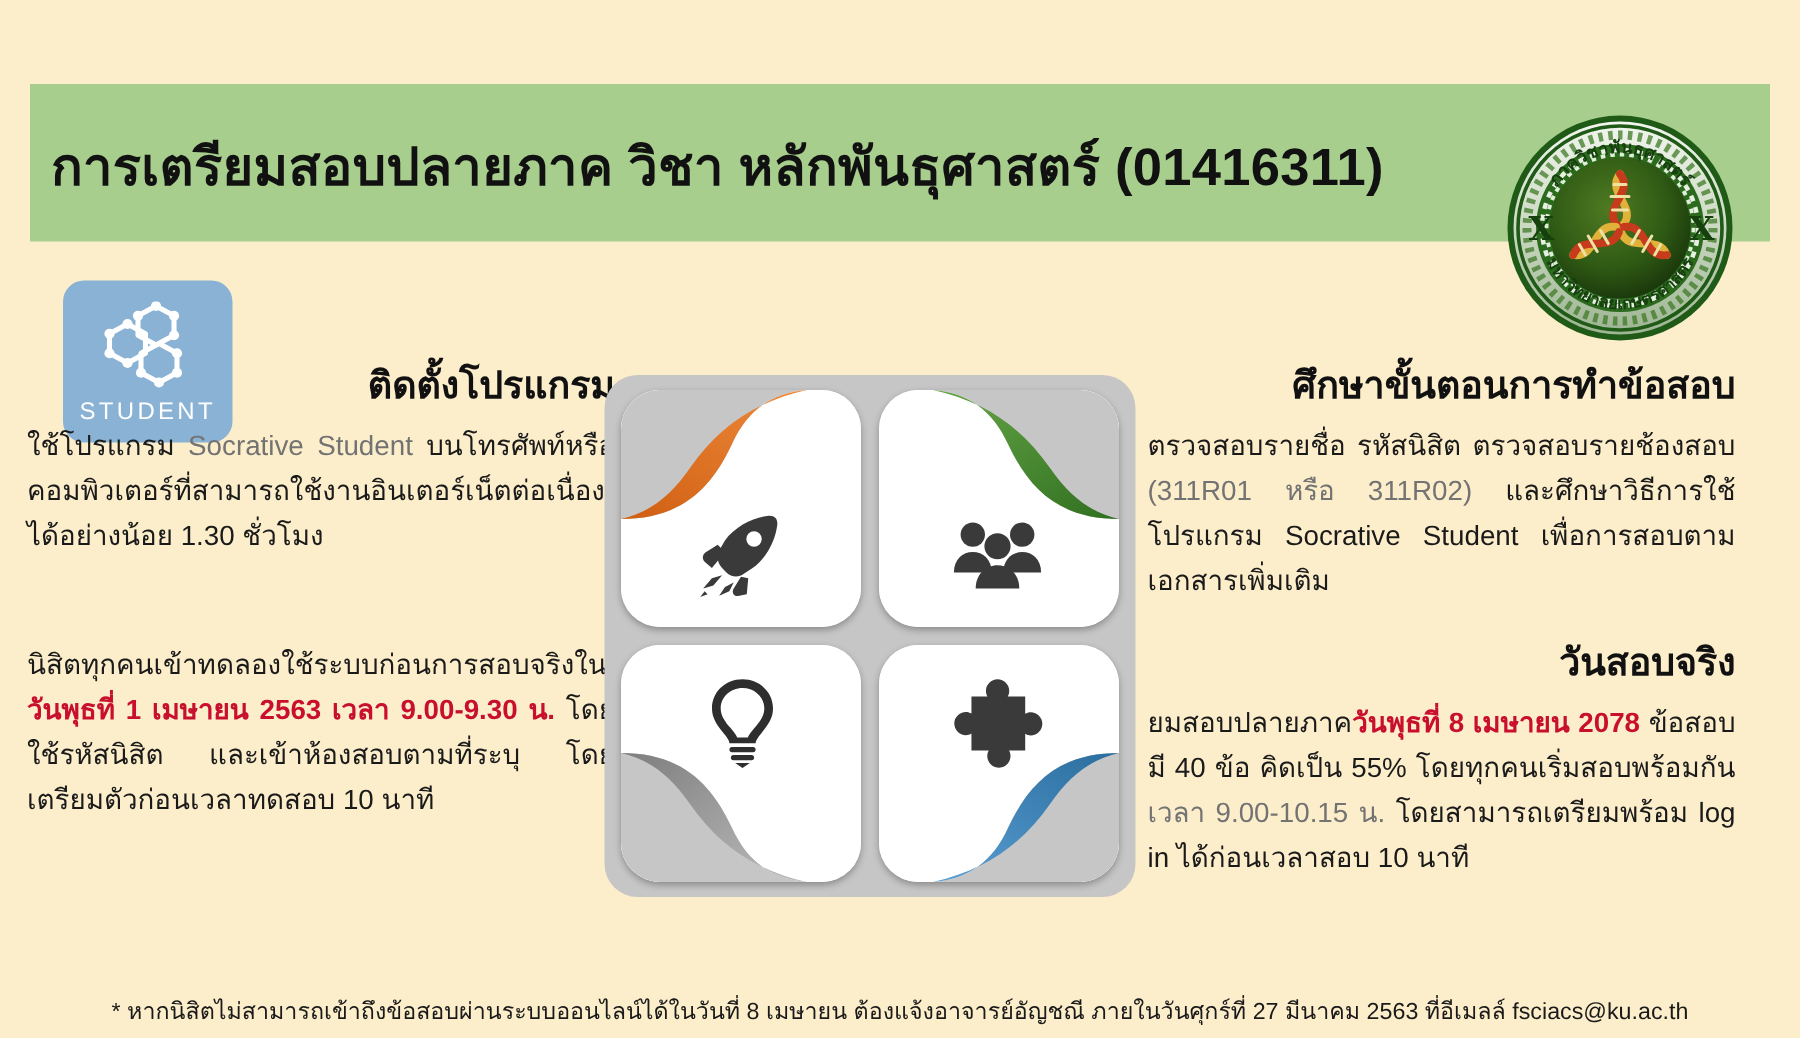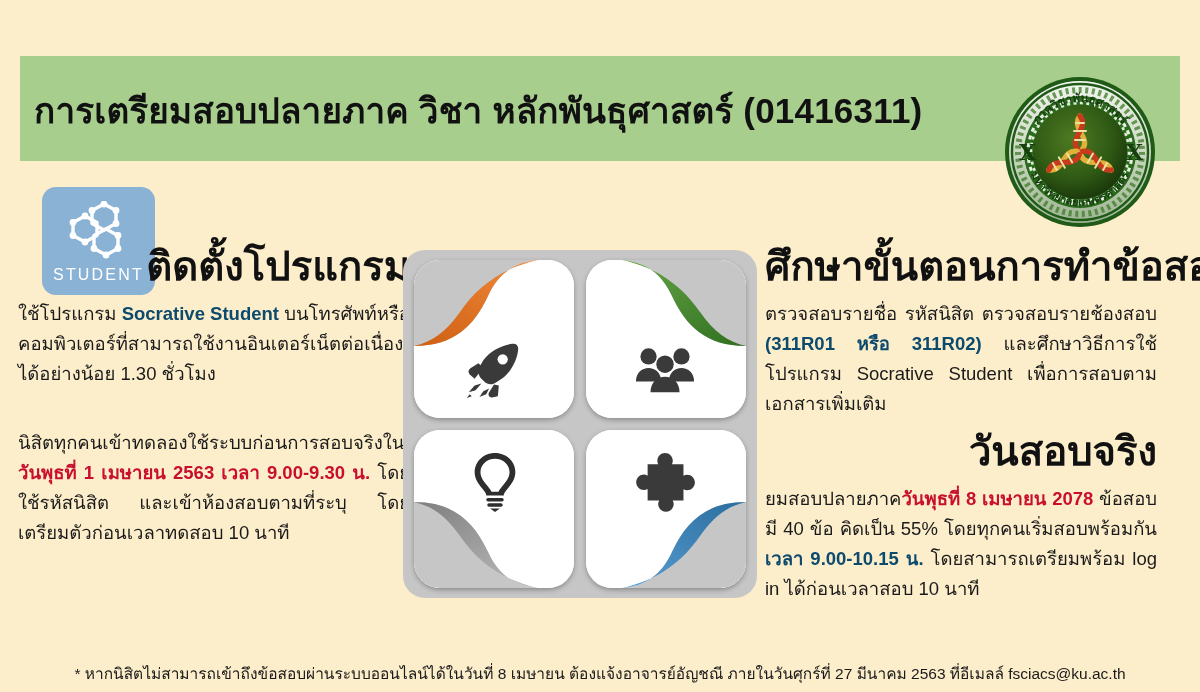--- a/index.html
+++ b/index.html
@@ -42,32 +42,32 @@
   }
 
   
   .col { position: absolute; width: 392px; }
   .col-left  { left: 18px;  text-align: left; }
   .col-right { left: 765px; text-align: left; }
   .row1 { top: 200px; }
   .row2 { top: 385px; }
 
   .sec-heading {
-    font-size: 40px; font-weight: bold; color: #111;
+    font-size: 25px; font-weight: bold; color: #111;
     line-height: 1.15; margin-bottom: 10px; white-space: nowrap;
   }
   .col-left .sec-heading { text-align: right; }
   .col-right .sec-heading { text-align: right; }
 
   .sec-body {
     font-size: 18.5px; color: #1a1a1a; line-height: 1.62;
     text-align: justify; text-justify: inter-word;
   }
   .sec-body .hl { color: #c8102e; font-weight: bold; }
-  .sec-body .hl-red { color: #0c4a6e; font-weight: bold; }
+  .sec-body .hl-red { color: #737373; font-weight: normal; }
 
   
   .tiles {
     position: absolute; left: 403px; top: 207px;
     width: 354px; height: 348px;
     background: #c6c6c6; border-radius: 22px;
   }
   .tile {
     position: absolute; width: 160px; height: 158px;
     background: #ffffff;

